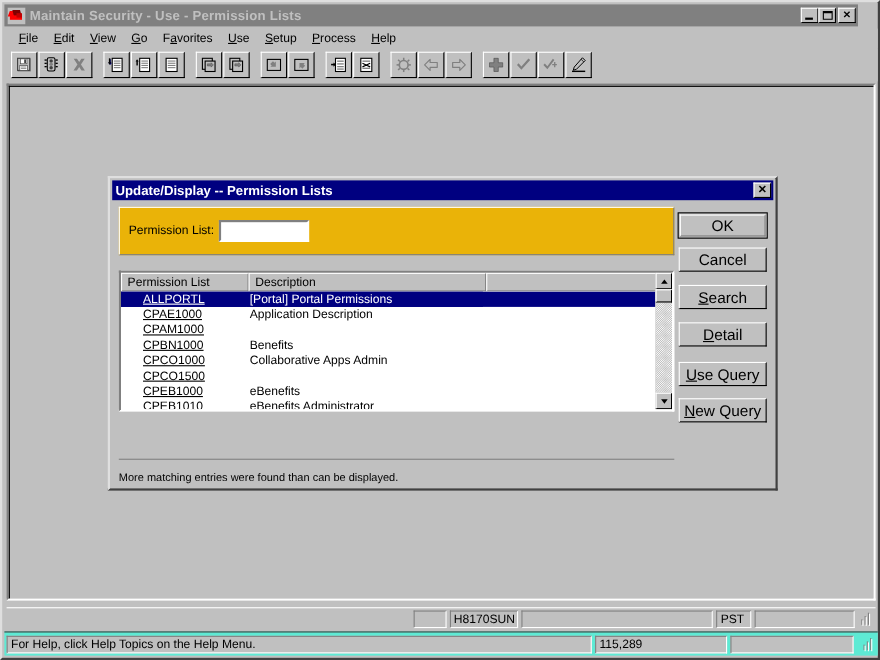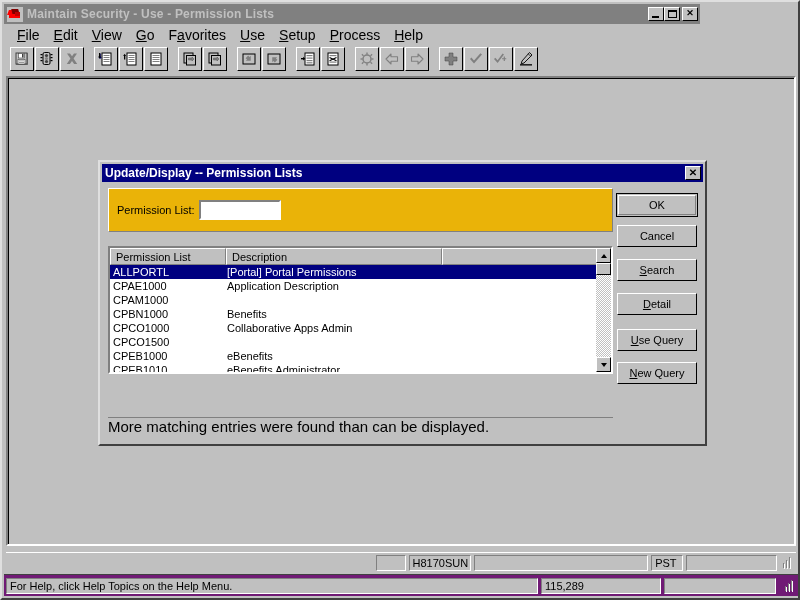--- a/index.html
+++ b/index.html
@@ -17,21 +17,21 @@
   
   #app {
     position: absolute; left:0; top:0; width:800px; height:600px;
     background:#c0c0c0;
     border: 2px solid;
     border-color: #dfdfdf #404040 #404040 #dfdfdf;
   }
 
   
   #titlebar {
-    position:absolute; left:2px; top:2px; width:696px; height:20px;
+    position:absolute; left:2px; top:2px; width:776px; height:20px;
     background:#808080;
     display:flex; align-items:center;
     padding: 0 2px 0 3px;
   }
   #title-icon {
     width:16px; height:15px; flex:none; margin-right:4px;
     position:relative; overflow:hidden;
     background:#c0c0c0;
   }
   #title-icon .b1 { position:absolute; left:1px; top:3px; width:6px;height:5px;background:#ff0000;transform:skewX(-20deg);}
@@ -56,21 +56,21 @@
   .glyph-max { position:absolute; left:3px; top:2px; width:9px; height:8px; border:1px solid #000; border-top-width:2px; }
   .glyph-close { font-size:10px; font-weight:bold; line-height:1; margin-top:-1px; }
 
   
   #menubar {
     position:absolute; left:2px; top:24px; width:794px; height:18px;
     background:#c0c0c0; display:flex; align-items:center;
     padding-left:6px;
   }
   .menu-item {
-    padding: 1px 7px; font-size:14px; color:#000; white-space:nowrap;
+    padding: 1px 7px; font-size:11px; color:#000; white-space:nowrap;
     line-height:14px;
   }
   .menu-item u { text-decoration:underline; }
 
   
   #toolbar {
     position:absolute; left:2px; top:42px; width:794px; height:30px;
     background:#c0c0c0;
     display:flex; align-items:center; padding-left:6px;
   }
@@ -116,21 +116,21 @@
     width:13px;height:13px;margin-left:auto;margin-right:1px;
     position:relative;flex:none;
   }
   .grip i { position:absolute; display:block; }
   .grip .lw { background:#ffffff; }
   .grip .ld { background:#808080; }
 
   
   #appstatus {
     position:absolute; left:2px; top:572px; width:794px; height:22px;
-    background:#701a75;
+    background:#5eead4;
     border-top:1px solid #404040;
     display:flex; align-items:center; padding:2px 2px;
   }
 
   
   #dialog {
     position:absolute; left:96px; top:158px; width:609px; height:286px;
     background:#c0c0c0;
     border:2px solid; border-color:#dfdfdf #404040 #404040 #dfdfdf;
     box-shadow: none;
@@ -177,21 +177,21 @@
   #grid-head { display:flex; height:17px; background:#c0c0c0; }
   .gh {
     height:17px; background:#c0c0c0;
     border:1px solid; border-color:#ffffff #808080 #808080 #ffffff;
     display:flex; align-items:center; padding-left:5px;
     font-size:11px; color:#000; white-space:nowrap; overflow:hidden;
   }
   #grid-body { position:absolute; left:0; top:17px; right:15px; bottom:0; background:#ffffff; overflow:hidden; }
   .grow { display:flex; height:14px; font-size:11px; line-height:14px; color:#000; }
   .grow.sel { background:#000080; color:#ffffff; }
-  .gc1 { width:114px; padding-left:3px; white-space:nowrap; overflow:hidden; }
+  .gc1 { width:114px; padding-left:20px; white-space:nowrap; overflow:hidden;text-decoration:underline; }
   .gc2 { width:215px; padding-left:3px; white-space:nowrap; overflow:hidden; }
   .grow.sel .gc1, .grow.sel .gc2 { background:#000080; }
 
   
   #grid-scroll {
     position:absolute; right:0; top:0; width:15px; bottom:0;
     background:#c0c0c0;
   }
   .sbtn {
     width:15px;height:15px;background:#c0c0c0;
@@ -212,32 +212,32 @@
   }
   #scroll-thumb {
     position:absolute; left:0; top:0; width:15px; height:12px;
     background:#c0c0c0;
     border:1px solid; border-color:#ffffff #000000 #000000 #ffffff;
   }
 
   
   #msg-line {
     position:absolute; left:8px; top:255px; width:505px; height:20px;
-    font-size:15px; color:#000;
+    font-size:10px; color:#000;
     border-top:1px solid #808080;
-    padding-top:0;
+    padding-top:11px;
   }
 
   
   .dbtn {
     position:absolute; left:517px; width:80px; height:22px;
     background:#c0c0c0;
     border:1px solid; border-color:#ffffff #000000 #000000 #ffffff;
     display:flex; align-items:center; justify-content:center;
-    font-size:11px; color:#000;
+    font-size:14px; color:#000;
   }
   .dbtn.def {
     border:1px solid #000000;
     left:516px; width:82px; height:24px;
   }
   .dbtn.def .inner {
     position:absolute; left:1px; top:1px; right:1px; bottom:1px;
     border:1px solid; border-color:#ffffff #808080 #808080 #ffffff;
     display:flex; align-items:center; justify-content:center;
   }

